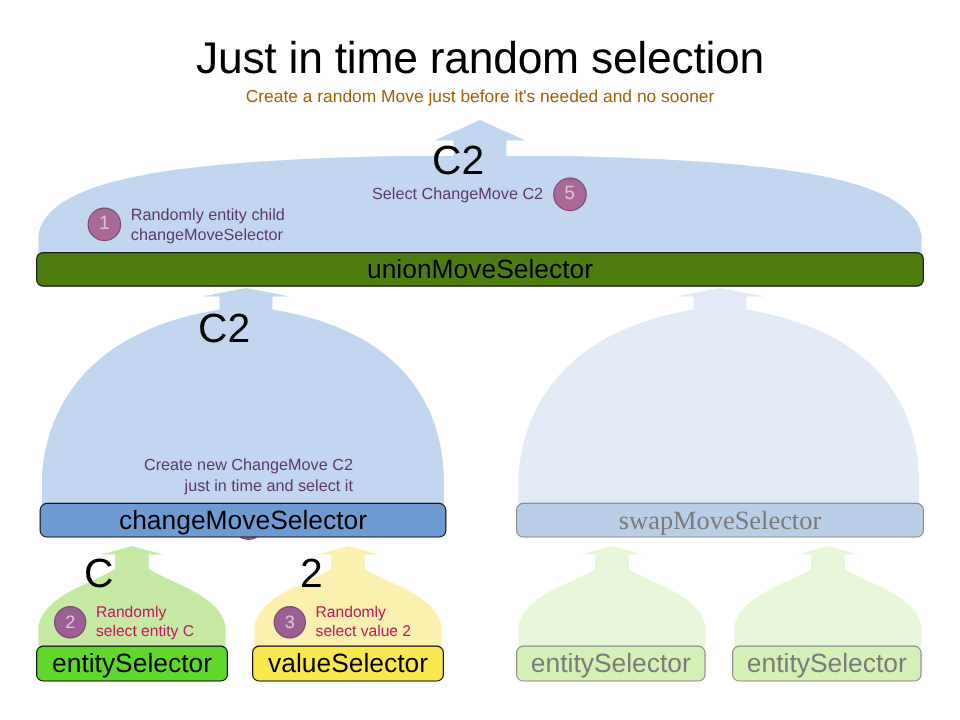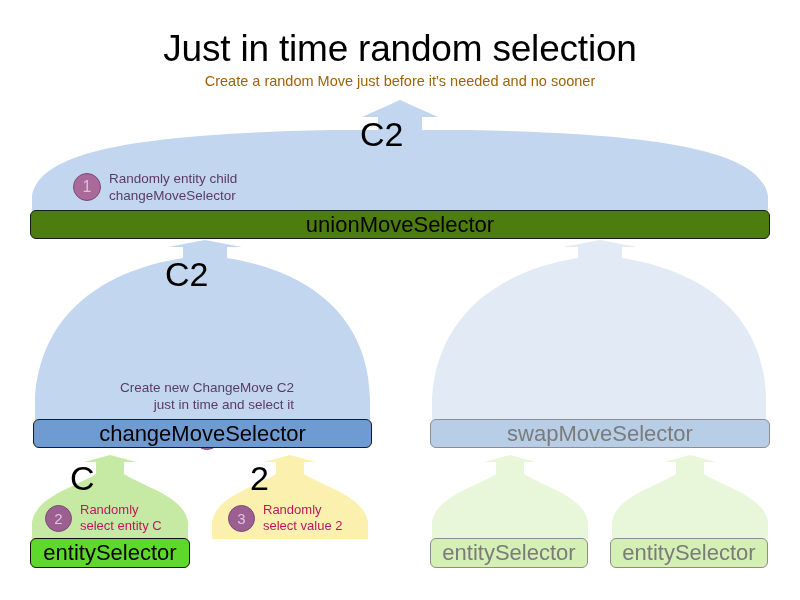--- a/index.html
+++ b/index.html
@@ -86,20 +86,21 @@
     font-size: 22px;
     color: #000000;
   }
   .bar-swap {
     left: 430px; top: 419px;
     width: 340px; height: 29px;
     background: #b8cde6;
     border: 1.3px solid #8d8d8d;
     font-size: 22px;
     color: #7b7b7b;
+    font-family: Liberation Serif, serif;
   }
   .bar-entity {
     left: 30px; top: 538px;
     width: 160px; height: 30px;
     background: #5ed82a;
     border: 1.8px solid #111111;
     font-size: 22px;
     color: #000000;
   }
   .bar-value {
@@ -298,20 +299,24 @@
   <div class="flow-label flow-c2-mid">C2</div>
   <div class="flow-label flow-c-ent">C</div>
   <div class="flow-label flow-2-val">2</div>
 
   <div class="step step-1">
     <div class="badge">1</div>
     <div class="step-text">Randomly entity child
 changeMoveSelector</div>
   </div>
 
+  <div class="step step-5">
+    <div class="step-text">Select ChangeMove C2</div>
+    <div class="badge">5</div>
+  </div>
 
   <div class="step step-4">
     <div class="step-text">Create new ChangeMove C2
 just in time and select it</div>
     <div class="badge">4</div>
   </div>
 
   <div class="step step-2">
     <div class="badge-sm">2</div>
     <div class="step-text-dark">Randomly
@@ -321,16 +326,17 @@
   <div class="step step-3">
     <div class="badge-sm">3</div>
     <div class="step-text-dark">Randomly
 select value 2</div>
   </div>
 
   <div class="bar bar-union">unionMoveSelector</div>
   <div class="bar bar-change">changeMoveSelector</div>
   <div class="bar bar-swap">swapMoveSelector</div>
   <div class="bar bar-entity">entitySelector</div>
+  <div class="bar bar-value">valueSelector</div>
   <div class="bar bar-entity-r1">entitySelector</div>
   <div class="bar bar-entity-r2">entitySelector</div>
 
 </div>
 
 </body></html>

